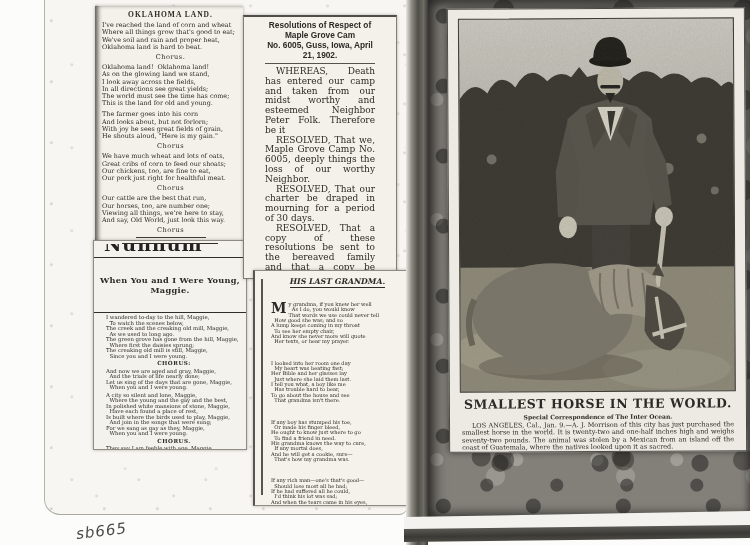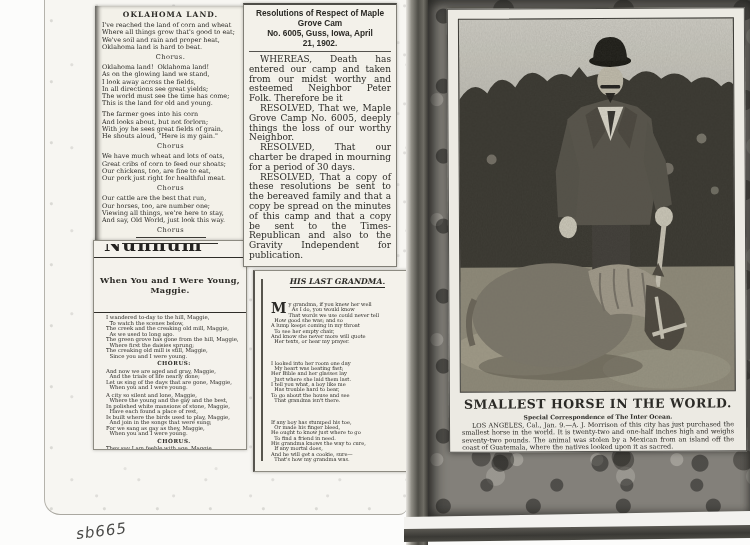--- a/index.html
+++ b/index.html
@@ -34,44 +34,44 @@
   #bottom-band{left:404px;top:527px;width:346px;height:13px;
     background:linear-gradient(180deg,#5a5852,#3a3935 60%,#4a4943);transform:skewY(-0.7deg);}
   
   .clip{background:#f3f1e9;box-shadow:0 0 3px rgba(50,48,42,.35);overflow:hidden;box-sizing:border-box;}
   .poem{white-space:pre-wrap;}
   .chorus-label{text-align:center;letter-spacing:.5px;}
   
   #oklahoma{left:50px;top:6px;width:148px;height:240px;padding:5px 4px 2px 7px;
     font-size:6.4px;line-height:7.2px;
     box-shadow:inset 4px 0 4px -1px rgba(45,44,40,.75), 0 0 3px rgba(50,48,42,.35);}
-  #oklahoma .title{text-align:center;font-weight:bold;font-size:7.5px;letter-spacing:1px;margin-bottom:4px;}
+  #oklahoma .title{text-align:center;font-weight:bold;font-size:7.5px;letter-spacing:1px;margin-bottom:4px;font-family:Liberation Serif, serif;}
   #oklahoma .poem{margin:0 0 1px 0;}
   #oklahoma .chorus-label{margin:3px 0 3px 0;font-size:6.6px;}
   #oklahoma .endrule{width:70px;border-top:1px solid #3c3b36;margin:3px auto 0 auto;}
   
   #maggie{left:48px;top:240px;width:154px;height:210px;border:1px solid #8d8b82;background:#f4f2ec;}
   #maggie .toprule{width:96px;border-top:1.5px solid #2e2d29;margin:2px auto 0 auto;}
   #maggie .clipped-head{height:13px;overflow:hidden;position:relative;}
   #maggie .clipped-head span{position:absolute;top:-11px;left:10px;font-weight:bold;font-size:19px;
     letter-spacing:1px;color:#232220;font-family:"DejaVu Serif",serif;}
   #maggie .headbox{border-top:1.5px solid #2e2d29;border-bottom:1.5px solid #2e2d29;
     font-weight:bold;font-size:8.2px;text-align:center;padding:17px 0;letter-spacing:.3px;}
   #maggie .body{padding:2px 4px 0 12px;font-size:5.4px;line-height:5.5px;}
   #maggie .poem{margin:0;}
   #maggie .chorus-label{margin:2px 0;font-weight:bold;font-size:5.6px;}
   
-  #resolutions{left:198px;top:3px;width:154px;height:264px;border:1px solid #807e76;
-    border-top:2px solid #4e4d48;padding:3px 5px;background:#f3f1ea;}
+  #resolutions{left:198px;top:15px;width:154px;height:264px;border:1px solid #807e76;
+    border-top:2px solid #4e4d48;padding:3px 21px;background:#f3f1ea;}
   #resolutions .head{font-family:"Liberation Sans",sans-serif;font-weight:bold;font-size:8.3px;
     line-height:10px;text-align:center;white-space:pre-line;border-bottom:1px solid #55534e;
     padding-bottom:3px;margin-bottom:3px;}
   #resolutions p{margin:0;font-size:9px;line-height:9.8px;text-align:justify;text-indent:11px;}
   
-  #grandma{left:208px;top:270px;width:156px;height:202px;border:1px solid #8d8b82;
+  #grandma{left:208px;top:270px;width:156px;height:236px;border:1px solid #8d8b82;
     border-left:2px solid #57554f;padding:6px 4px 2px 16px;background:#f4f2eb;position:absolute;}
   #grandma .rule{position:absolute;left:6px;top:8px;bottom:10px;width:1.5px;background:#57554d;}
   #grandma .title{font-style:italic;font-weight:bold;font-size:7.8px;text-align:center;margin-bottom:5px;}
   #grandma .title span{border-bottom:1px solid #2b2a26;padding-bottom:1px;}
   #grandma .poem{font-size:5.1px;line-height:5.35px;margin:16px 0 3px 0;}
   #grandma .s1::first-letter{float:left;font-size:14px;line-height:10px;font-weight:bold;padding:1px 2px 0 0;}
   
   #horse-clip{left:448px;top:8px;width:298px;height:444px;background:#eceae3;
     border:1px solid #4a4945;padding:10px 11px 0 11px;transform:rotate(-0.3deg);box-sizing:border-box;
     box-shadow:0 0 6px rgba(15,15,13,.6);}

